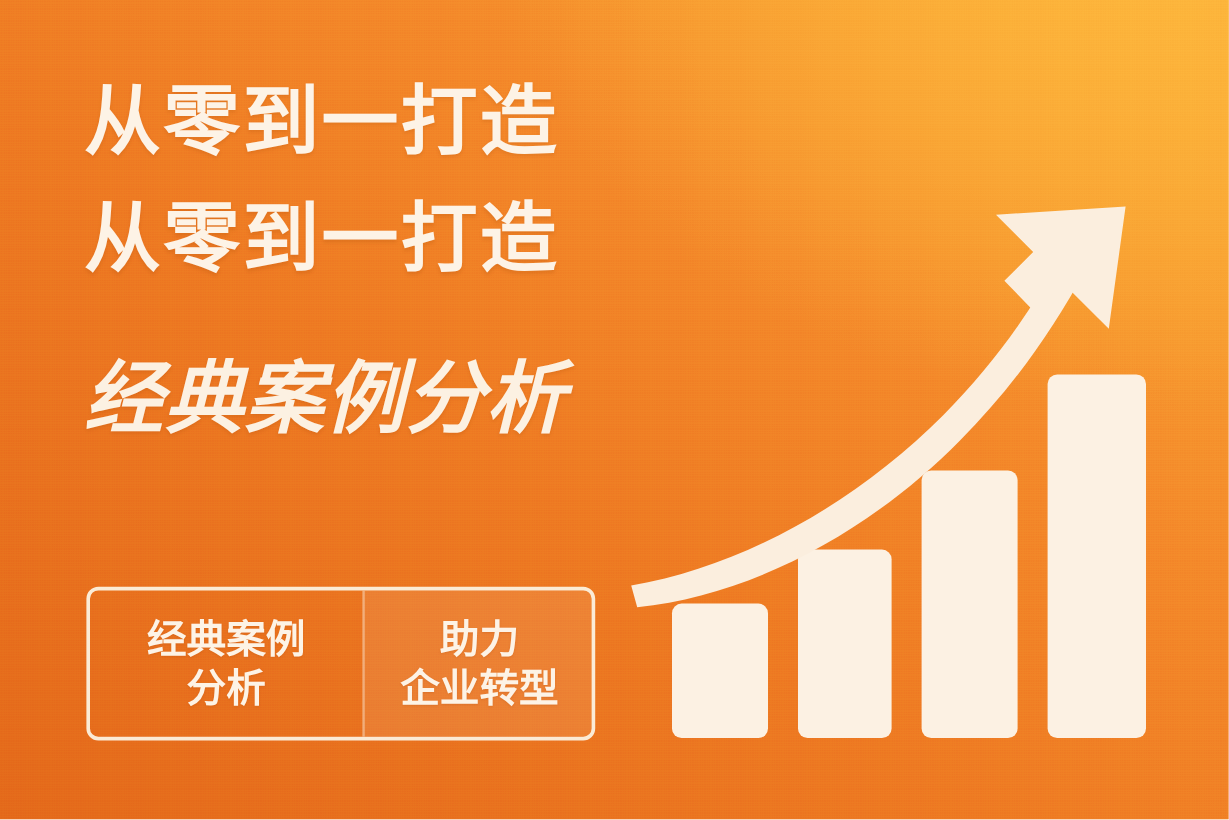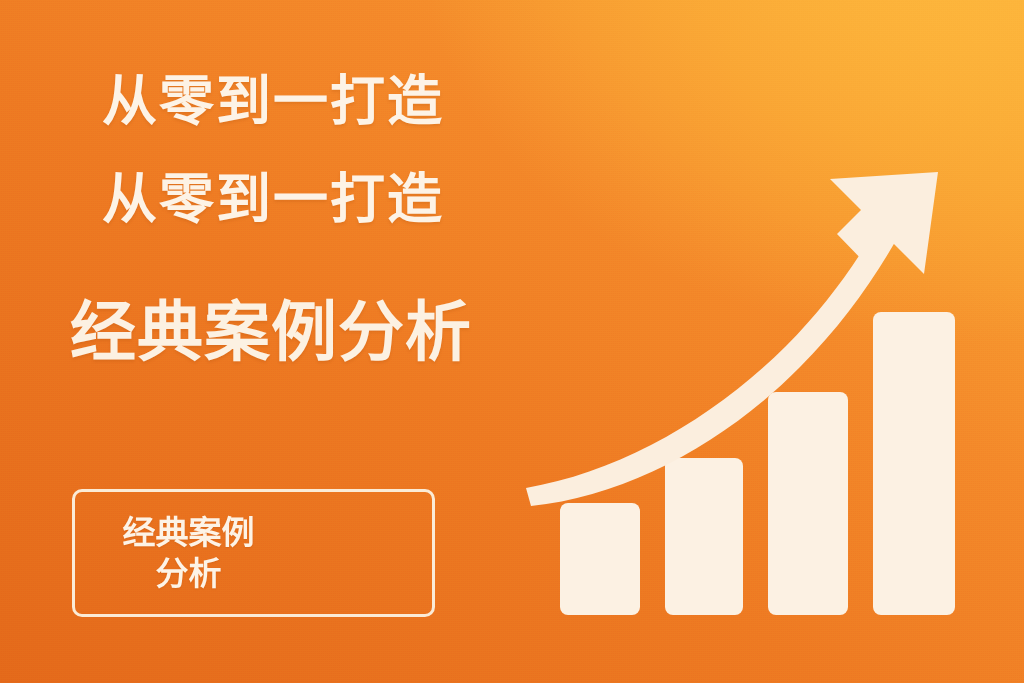--- a/index.html
+++ b/index.html
@@ -33,51 +33,51 @@
   }
 
   .headline-block {
     position: absolute;
     left: 70px;
     top: 52px;
     z-index: 3;
   }
   .headline-line {
     color: #FDF3E6;
-    font-size: 55px;
+    font-size: 64px;
     line-height: 98px;
     font-weight: 700;
     letter-spacing: 2px;
     white-space: nowrap;
     text-shadow: 0 2px 3px rgba(150,60,0,0.16);
-    margin-left: 32px;
   }
 
   .subhead-block {
     position: absolute;
     left: 70px;
     top: 290px;
     z-index: 3;
+    font-style: italic;
   }
   .subhead-line {
     color: #FCF1E2;
     font-size: 66px;
     line-height: 84px;
     font-weight: 700;
     letter-spacing: 1px;
     white-space: nowrap;
     text-shadow: 0 2px 3px rgba(150,60,0,0.16);
   }
 
   
   .badge-box {
     position: absolute;
     left: 72px;
     top: 489px;
-    width: 363px;
+    width: 424px;
     height: 128px;
     box-sizing: border-box;
     border: 3px solid #FBEBD6;
     border-radius: 10px;
     display: flex;
     overflow: hidden;
     z-index: 3;
   }
   .badge-cell {
     flex: 0 0 auto;
@@ -124,20 +124,24 @@
 
   <div class="subhead-block">
     <div class="subhead-line">经典案例分析</div>
   </div>
 
   <div class="badge-box">
     <div class="badge-cell badge-cell--left">
       <span>经典案例</span>
       <span>分析</span>
     </div>
+    <div class="badge-cell badge-cell--right">
+      <span>助力</span>
+      <span>企业转型</span>
+    </div>
   </div>
 
   <div class="chart">
     <svg viewBox="0 0 480 480" xmlns="http://www.w3.org/2000/svg">
       <g>
         <rect class="bar" rx="8" ry="8" x="60" y="353" width="80" height="112"></rect>
         <rect class="bar" rx="8" ry="8" x="165" y="308" width="78" height="157"></rect>
         <rect class="bar" rx="8" ry="8" x="268" y="242" width="80" height="223"></rect>
         <rect class="bar" rx="8" ry="8" x="373" y="162" width="82" height="303"></rect>
       </g>

